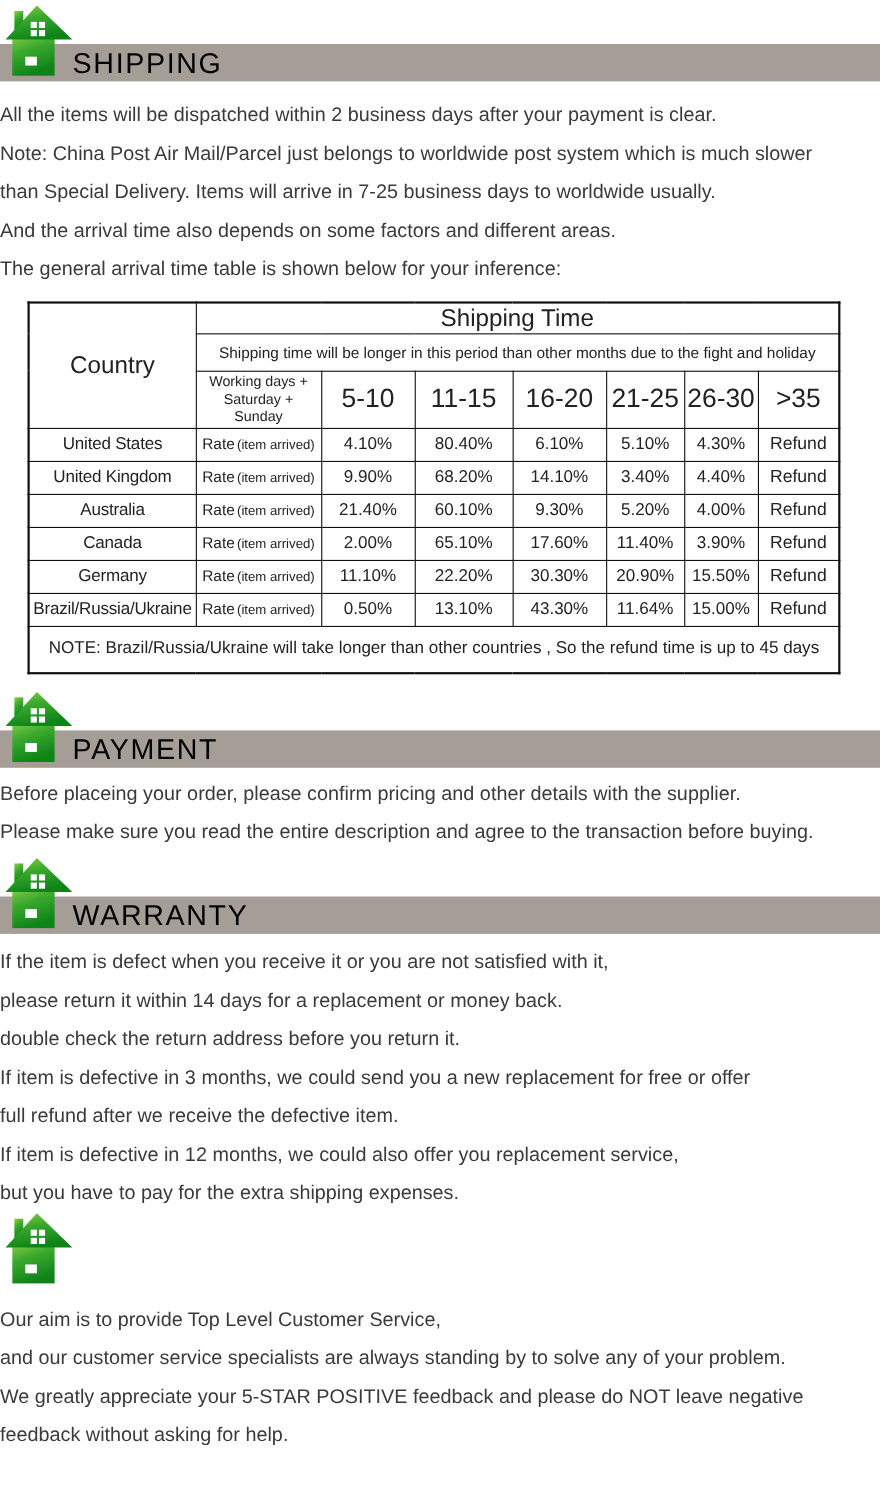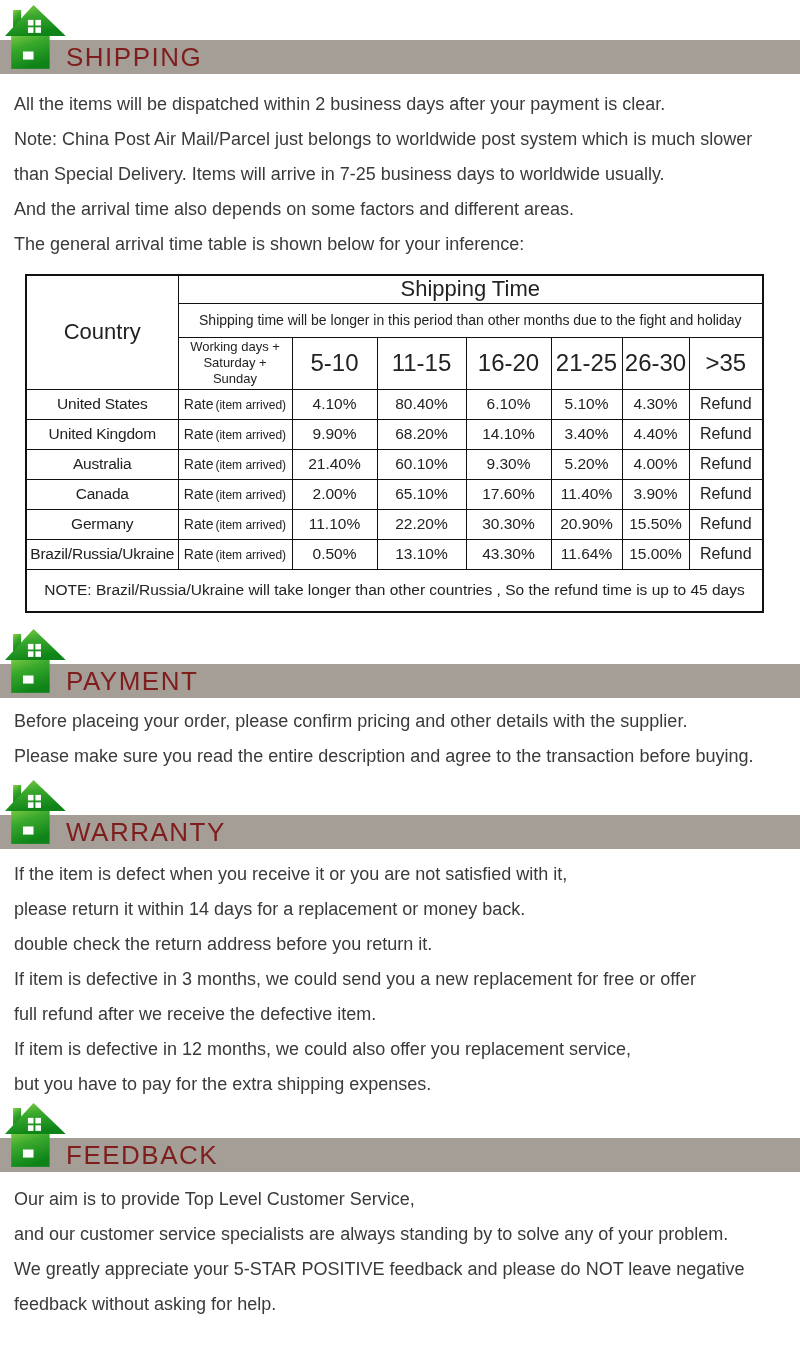--- a/index.html
+++ b/index.html
@@ -12,26 +12,26 @@
   .section-header { position:relative; height:70px; }
   .sh-shipping { margin-top:4px; }
   .sh-payment  { margin-top:15px; }
   .sh-warranty { margin-top:5px; }
   .sh-feedback { margin-top:0px; }
   .banner {
     position:absolute; left:0; right:0; bottom:0; height:34px;
     background:#a49e97; display:flex; align-items:center;
   }
   .banner-title {
-    color:#7f1d1d; font-size:26px; font-weight:400; letter-spacing:1.5px;
+    color:#000000; font-size:26px; font-weight:400; letter-spacing:1.5px;
     margin-left:66px; white-space:nowrap;
   }
   .house { position:absolute; left:5px; bottom:5px; width:62px; height:66px; }
   
-  .text-block { margin-left:14px; font-size:18px; line-height:35px; color:#3a3a3a; }
+  .text-block { font-size:18px; line-height:35px; color:#3a3a3a; }
   .tb-shipping { margin-top:13px; }
   .tb-payment  { margin-top:6px; }
   .tb-warranty { margin-top:8px; }
   .tb-feedback { margin-top:10px; }
   .line { white-space:nowrap; }
   
   table.ship-table {
     border-collapse:collapse; table-layout:fixed; width:737px;
     margin:12px 0 0 25px; border:2px solid #111; color:#222;
   }
@@ -221,23 +221,20 @@
       <div class="line">double check the return address before you return it.</div>
       <div class="line">If item is defective in 3 months, we could send you a new replacement for free or offer</div>
       <div class="line">full refund after we receive the defective item.</div>
       <div class="line">If item is defective in 12 months, we could also offer you replacement service,</div>
       <div class="line">but you have to pay for the extra shipping expenses.</div>
     </div>
   </div>
 
   <div class="section">
     <div class="section-header sh-feedback">
-      <div class="banner">
-        <span class="banner-title">FEEDBACK</span>
-      </div>
       <svg class="house" viewBox="0 0 100 106">
           <use href="#house-shape"></use>
         </svg>
     </div>
     <div class="text-block tb-feedback">
       <div class="line">Our aim is to provide Top Level Customer Service,</div>
       <div class="line">and our customer service specialists are always standing by to solve any of your problem.</div>
       <div class="line">We greatly appreciate your 5-STAR POSITIVE feedback and please do NOT leave negative</div>
       <div class="line">feedback without asking for help.</div>
     </div>

